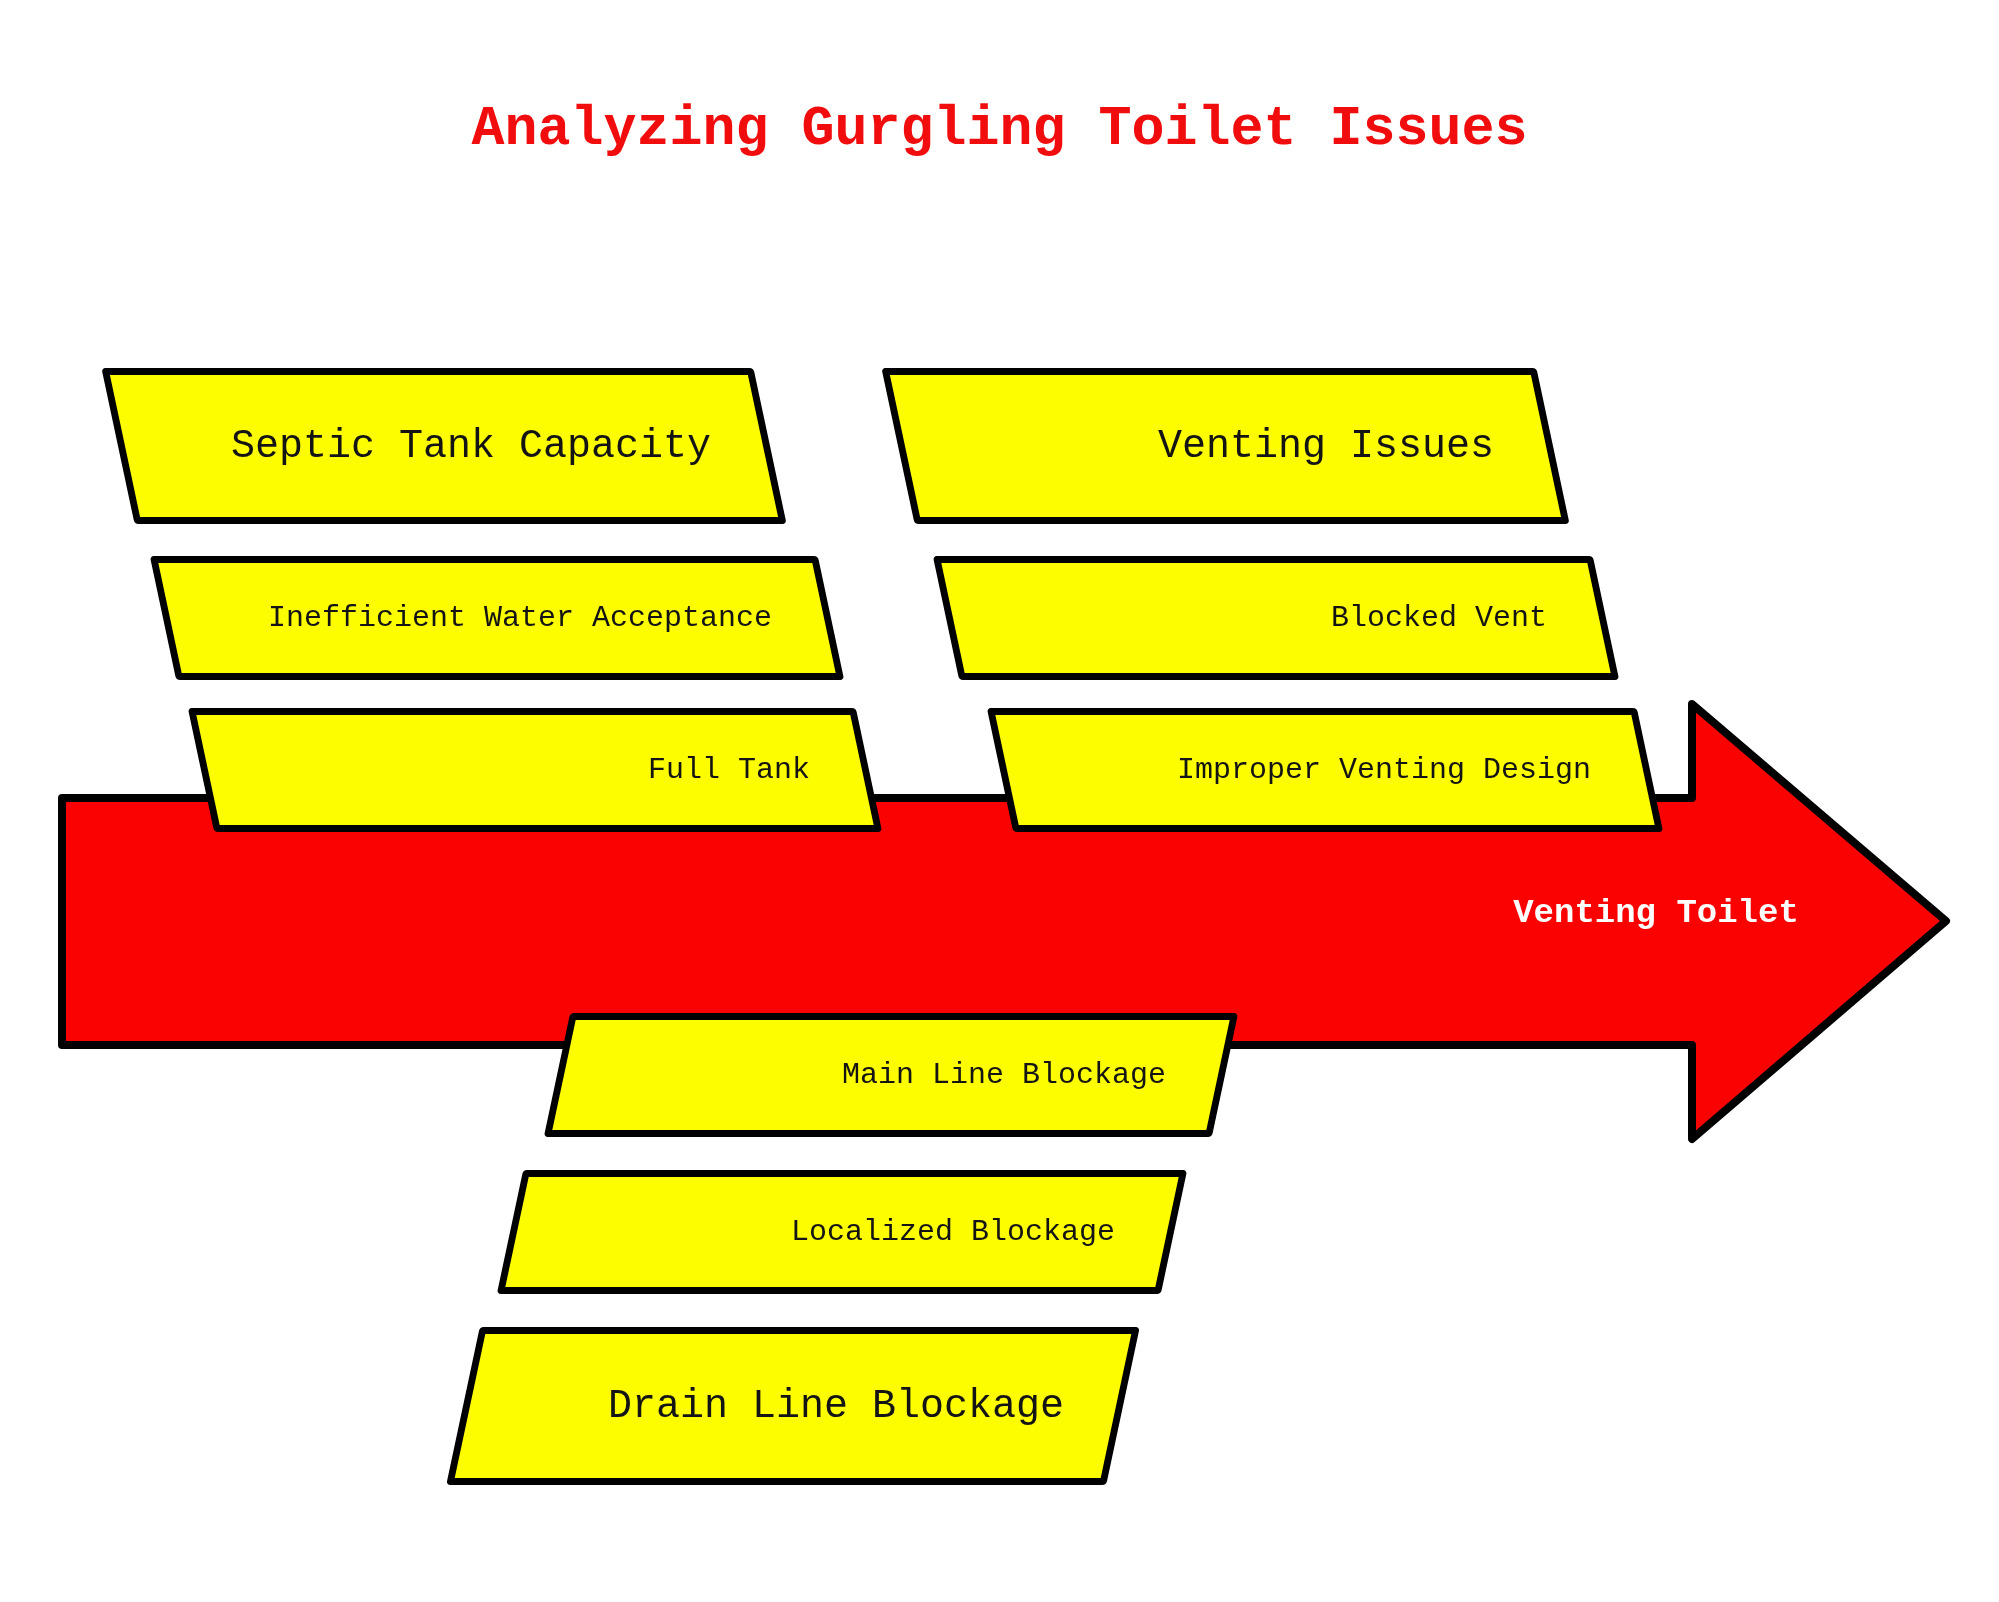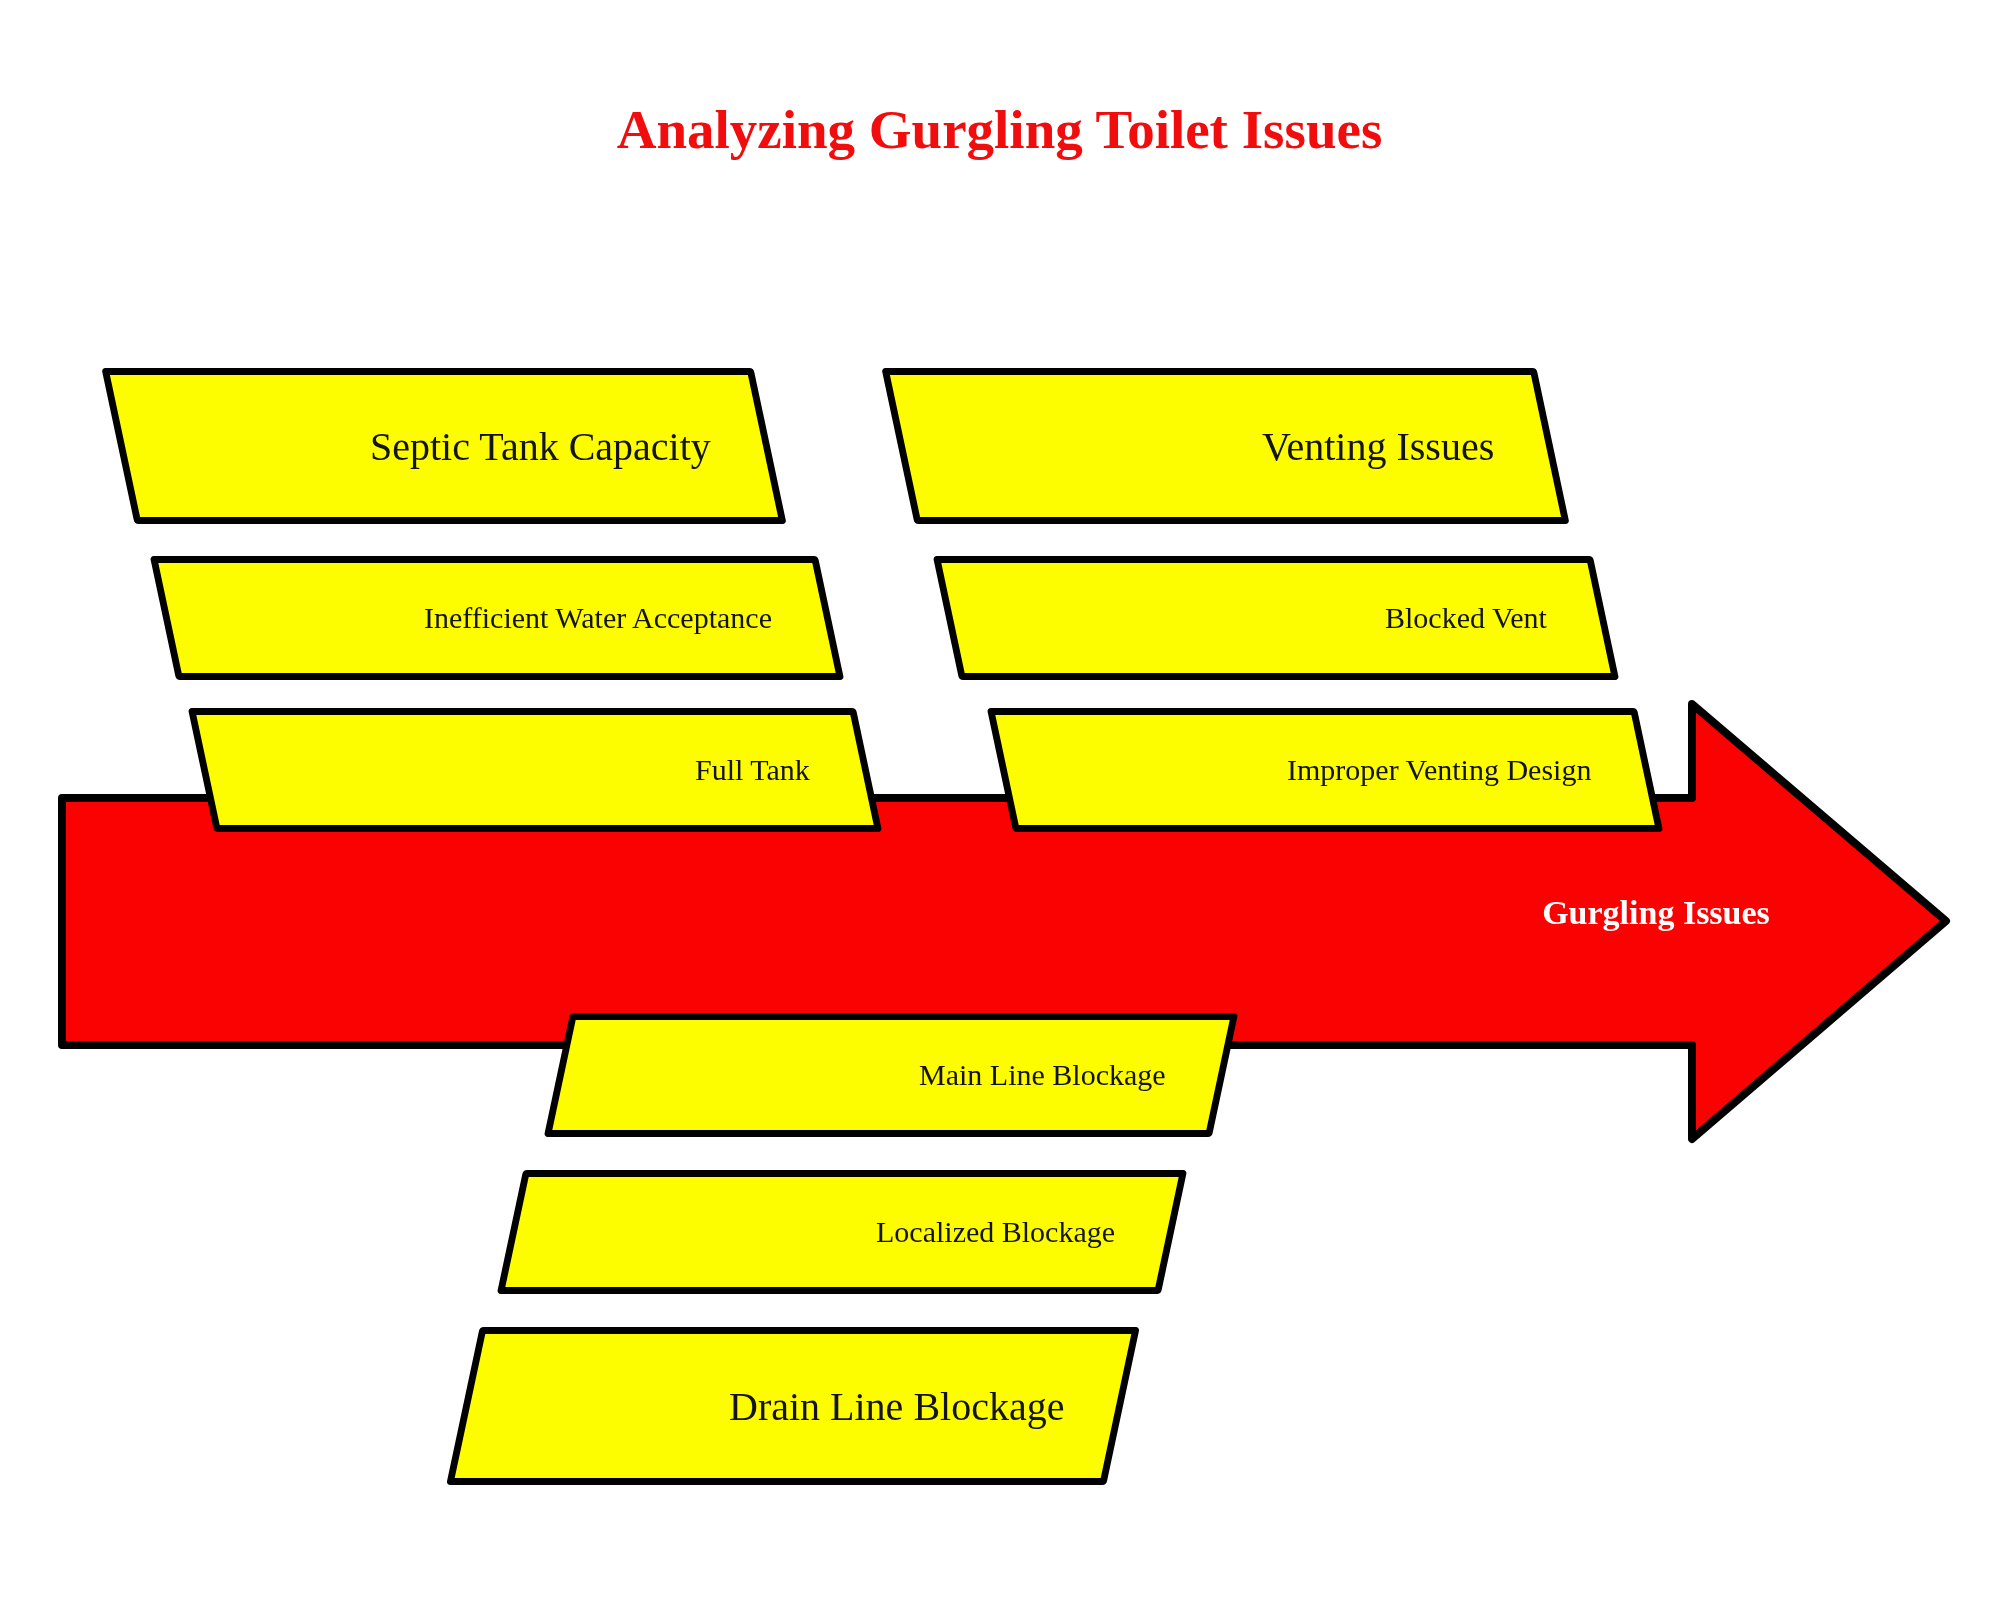--- a/index.html
+++ b/index.html
@@ -10,21 +10,21 @@
     --box_text:#141414;
     --arrow_label:#ffffff;
     --background:#ffffff;
   }
   html,body{margin:0;padding:0;background:var(--background);}
   .stage{
     position:relative;
     width:1999px;height:1602px;
     background:var(--background);
     overflow:hidden;
-    font-family:Liberation Serif, serif;
+    font-family:Liberation Mono, monospace;
   }
   .title{
     position:absolute;
     left:0; top:98px; width:100%;
     text-align:center;
     font-size:55px;
     font-weight:bold;
     color:var(--title);
     letter-spacing:0px;
   }
@@ -80,21 +80,21 @@
 <body>
 
 <div class="stage">
 
   <div class="title">Analyzing Gurgling Toilet Issues</div>
 
   <svg class="spine" viewBox="0 0 1999 1602" xmlns="http://www.w3.org/2000/svg" aria-hidden="true">
     <polygon points="62,798 1692,798 1692,704 1946,921 1692,1139 1692,1045 62,1045" style="fill:var(--arrow_fill);stroke:var(--box_border);stroke-width:8;stroke-linejoin:round;"></polygon>
   </svg>
 
-  <div class="arrow-label">Gurgling Issues</div>
+  <div class="arrow-label">Venting Toilet</div>
 
   <div id="box-a1" class="pbox up">
     <span class="lbl big">Septic Tank Capacity</span>
   </div>
   <div id="box-a2" class="pbox up">
     <span class="lbl mid">Inefficient Water Acceptance</span>
   </div>
   <div id="box-a3" class="pbox up">
     <span class="lbl mid">Full Tank</span>
   </div>

